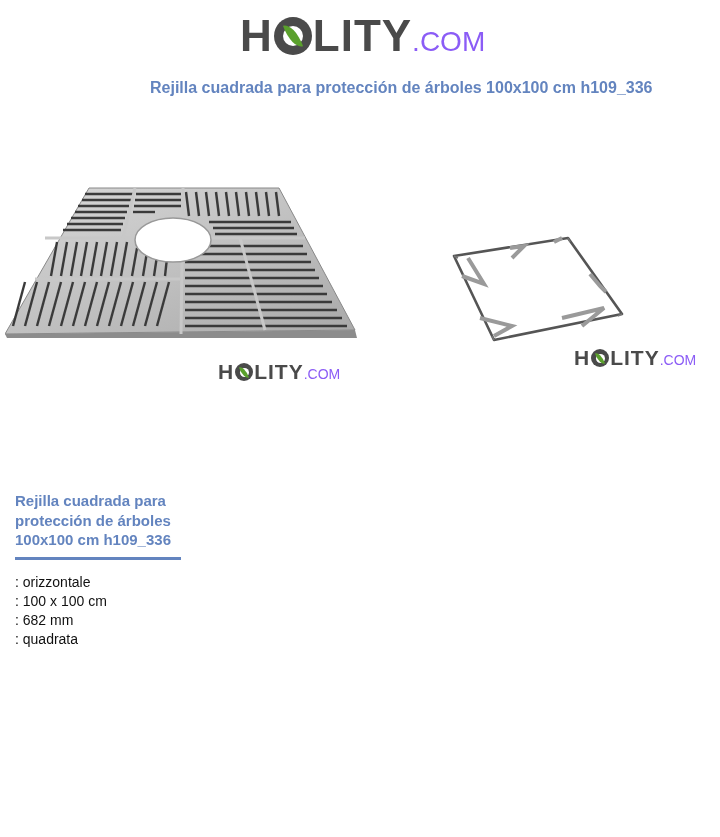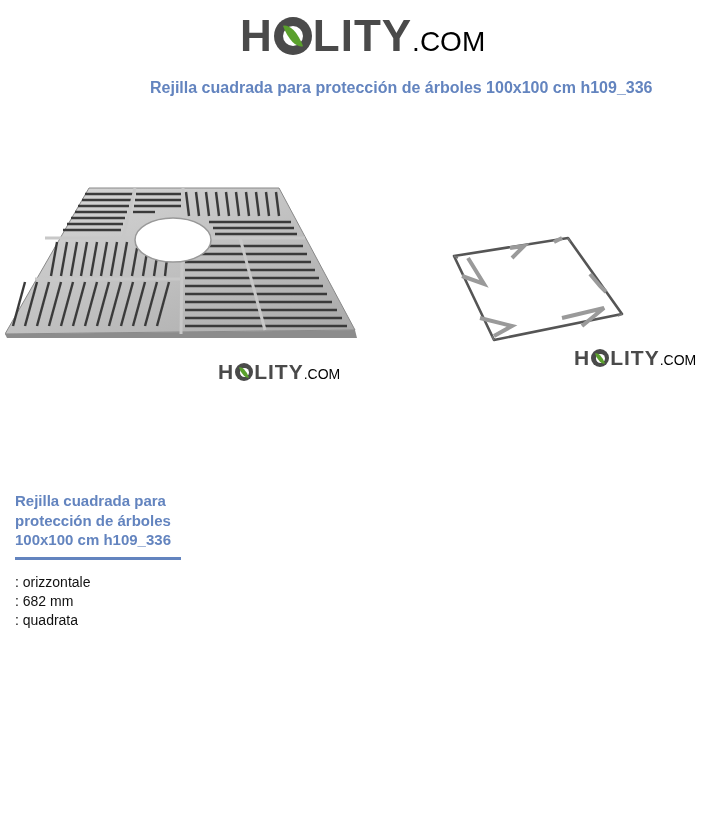--- a/index.html
+++ b/index.html
@@ -1,20 +1,20 @@
 <!DOCTYPE html>
 <html><head>
 <meta charset="utf-8">
 <style>
   html, body { margin: 0; padding: 0; background: #ffffff; }
   body { width: 720px; height: 837px; position: relative; overflow: hidden; font-family: "Liberation Sans", sans-serif; }
 
   .logo { position: absolute; display: flex; align-items: baseline; }
   .logo .big { font-family: "Liberation Sans", sans-serif; font-weight: bold; color: #4a4a4a; letter-spacing: 1px; }
-  .logo .dom { font-family: "Liberation Sans", sans-serif; color: #000000; }
+  .logo .dom { font-family: "Liberation Sans", sans-serif; color: #8b5cf6; }
   .logo .o { display: inline-block; border-radius: 50%; background: #4a4a4a; position: relative; overflow: hidden; }
   .logo .o::before { content: ""; position: absolute; border-radius: 50%; background: #fff; }
   .logo .o .leaf { position: absolute; background: #5aa02c; border-radius: 0 100% 0 100%; transform: rotate(-20deg); }
 
   #main-logo { left: 240px; top: 12px; }
   #main-logo .big { font-size: 44px; line-height: 48px; }
   #main-logo .dom { font-size: 28px; }
   #main-logo .o { width: 38px; height: 38px; margin: 0 1px; transform: translateY(4px); }
   #main-logo .o::before { width: 20px; height: 20px; left: 9px; top: 9px; }
   #main-logo .o .leaf { width: 12px; height: 26px; left: 13px; top: 6px; }
@@ -170,16 +170,17 @@
       <span class="leaf"></span>
     </span>
   <span class="big">LITY</span>
   <span class="dom">.COM</span>
 </div>
 
 <div class="product-block">
   <div class="product-title">Rejilla cuadrada para protección de árboles 100x100 cm h109_336</div>
   <div class="specs">
     <div>: orizzontale</div>
+    <div>: 100 x 100 cm</div>
     <div>: 682 mm</div>
     <div>: quadrata</div>
   </div>
 </div>
 
 </body></html>

